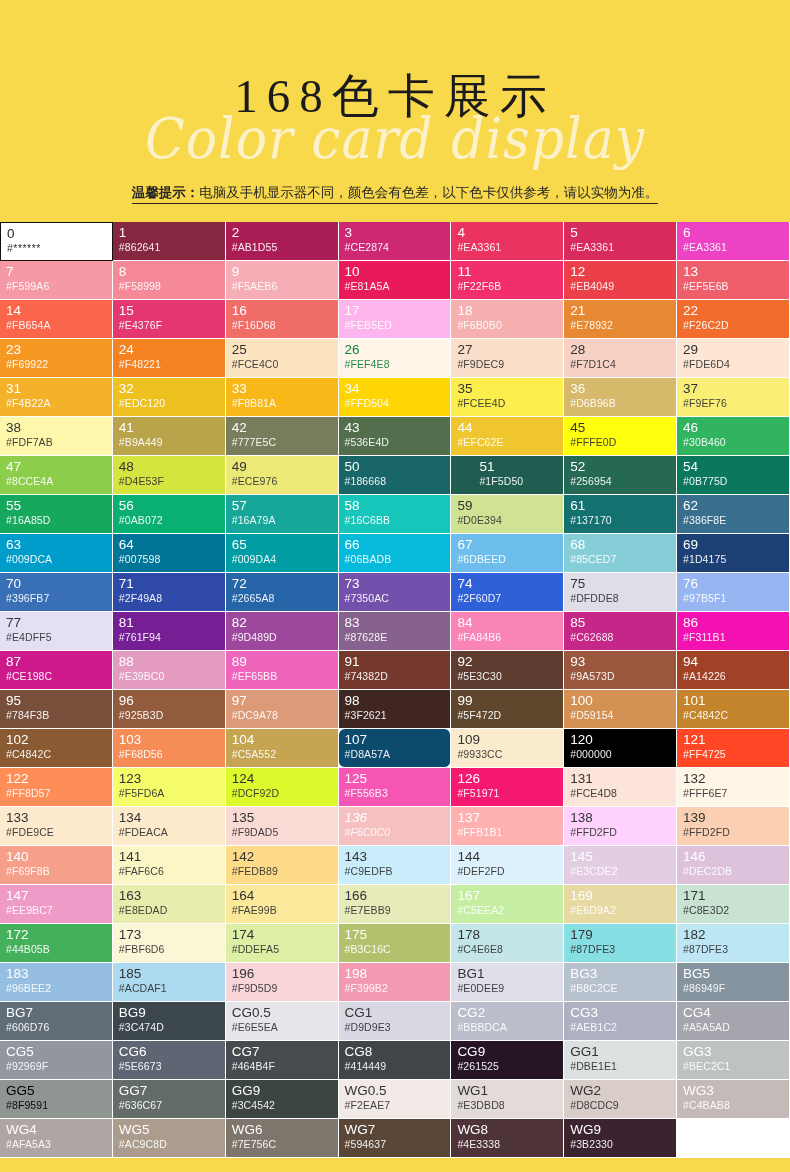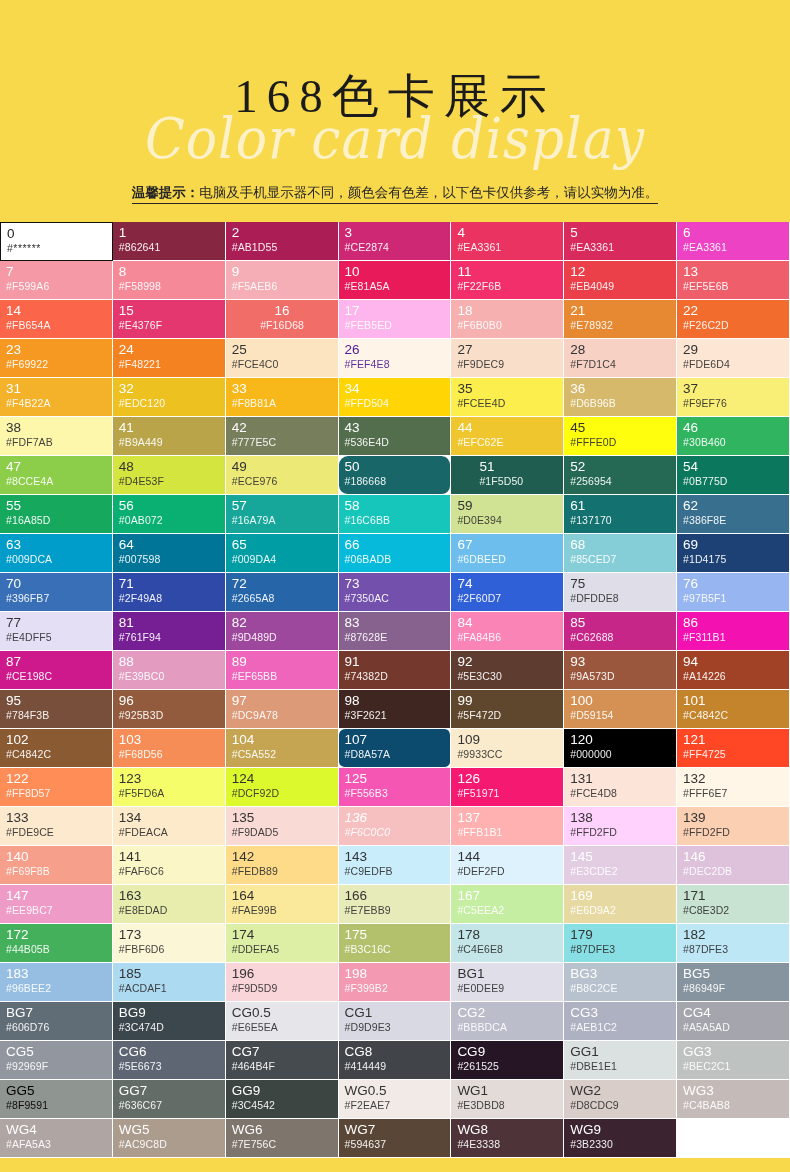--- a/index.html
+++ b/index.html
@@ -189,21 +189,21 @@
         <span class="sw-hex">#EF5E6B</span>
       </div>
       <div class="swatch" style="background: rgb(251, 101, 74); color: rgb(255, 255, 255);">
         <span class="sw-name">14</span>
         <span class="sw-hex">#FB654A</span>
       </div>
       <div class="swatch" style="background: rgb(228, 55, 111); color: rgb(255, 255, 255);">
         <span class="sw-name">15</span>
         <span class="sw-hex">#E4376F</span>
       </div>
-      <div class="swatch" style="background: rgb(241, 109, 104); color: rgb(255, 255, 255); text-align: center;">
+      <div class="swatch" style="background: rgb(241, 109, 104); color: rgb(255, 255, 255);">
         <span class="sw-name">16</span>
         <span class="sw-hex">#F16D68</span>
       </div>
       <div class="swatch" style="background: rgb(254, 181, 237); color: rgb(255, 255, 255);">
         <span class="sw-name">17</span>
         <span class="sw-hex">#FEB5ED</span>
       </div>
       <div class="swatch" style="background: rgb(246, 176, 176); color: rgb(255, 255, 255);">
         <span class="sw-name">18</span>
         <span class="sw-hex">#F6B0B0</span>
@@ -221,21 +221,21 @@
         <span class="sw-hex">#F69922</span>
       </div>
       <div class="swatch" style="background: rgb(244, 130, 33); color: rgb(255, 255, 255);">
         <span class="sw-name">24</span>
         <span class="sw-hex">#F48221</span>
       </div>
       <div class="swatch" style="background: rgb(252, 228, 192); color: rgb(51, 51, 51);">
         <span class="sw-name">25</span>
         <span class="sw-hex">#FCE4C0</span>
       </div>
-      <div class="swatch" style="background: rgb(254, 244, 232); color: #4c1d95;">
+      <div class="swatch" style="background: rgb(254, 244, 232); color: #15803d;">
         <span class="sw-name">26</span>
         <span class="sw-hex">#FEF4E8</span>
       </div>
       <div class="swatch" style="background: rgb(249, 222, 201); color: rgb(51, 51, 51);">
         <span class="sw-name">27</span>
         <span class="sw-hex">#F9DEC9</span>
       </div>
       <div class="swatch" style="background: rgb(247, 209, 196); color: rgb(51, 51, 51);">
         <span class="sw-name">28</span>
         <span class="sw-hex">#F7D1C4</span>
@@ -305,21 +305,21 @@
         <span class="sw-hex">#8CCE4A</span>
       </div>
       <div class="swatch" style="background: rgb(212, 229, 63); color: rgb(51, 51, 51);">
         <span class="sw-name">48</span>
         <span class="sw-hex">#D4E53F</span>
       </div>
       <div class="swatch" style="background: rgb(236, 233, 118); color: rgb(51, 51, 51);">
         <span class="sw-name">49</span>
         <span class="sw-hex">#ECE976</span>
       </div>
-      <div class="swatch" style="background: rgb(24, 102, 104); color: rgb(255, 255, 255); border-radius: 9px;">
+      <div class="swatch" style="background: rgb(24, 102, 104); color: rgb(255, 255, 255);">
         <span class="sw-name">50</span>
         <span class="sw-hex">#186668</span>
       </div>
       <div class="swatch" style="background: rgb(31, 93, 80); color: rgb(255, 255, 255); padding-left: 28px;">
         <span class="sw-name">51</span>
         <span class="sw-hex">#1F5D50</span>
       </div>
       <div class="swatch" style="background: rgb(37, 105, 84); color: rgb(255, 255, 255);">
         <span class="sw-name">52</span>
         <span class="sw-hex">#256954</span>

